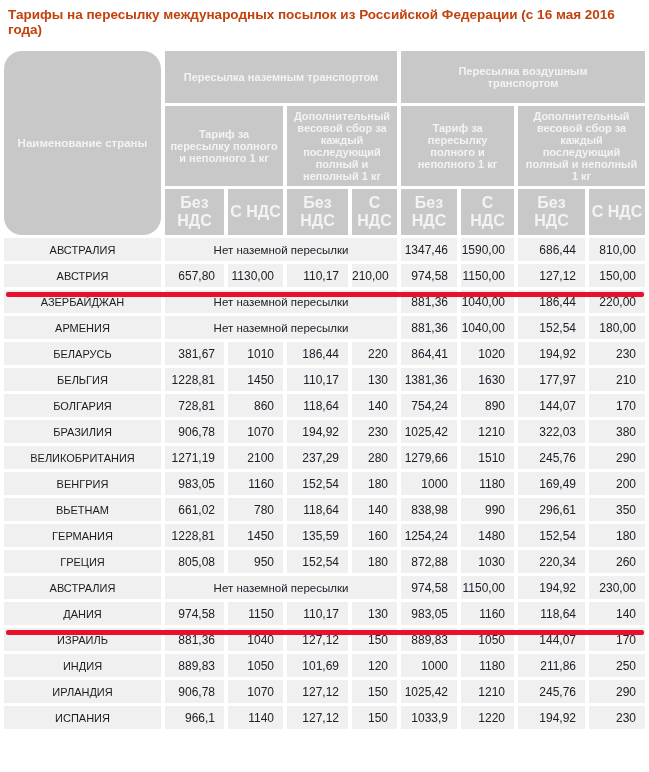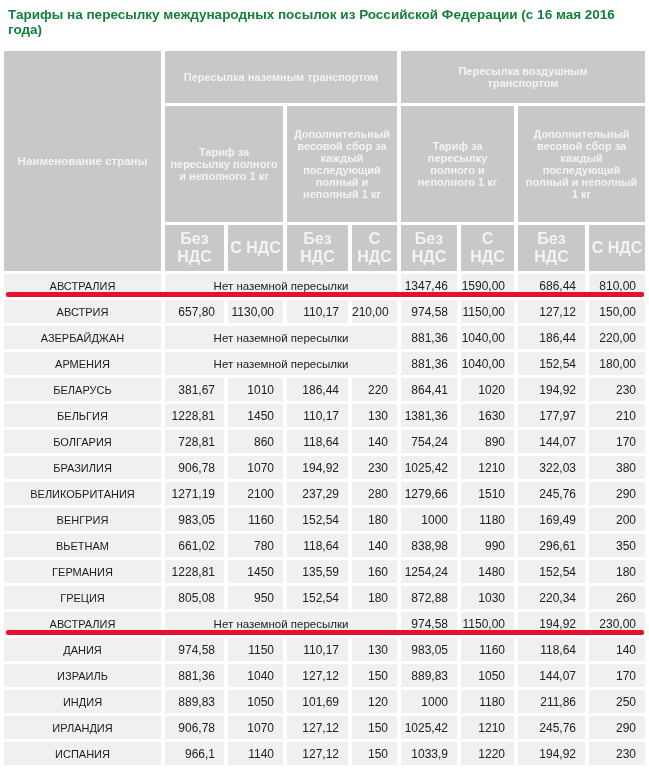--- a/index.html
+++ b/index.html
@@ -12,42 +12,42 @@
     position: relative;
     font-family: "Liberation Sans", sans-serif;
   }
   .page-title {
     position: absolute;
     left: 8px;
     top: 7px;
     width: 635px;
     font-size: 13.5px;
     font-weight: bold;
-    color: #15803d;
+    color: #c2410c;
   }
   table.tariff {
     position: absolute;
     left: 0;
     top: 48px;
     width: 649px;
     border-collapse: separate;
     border-spacing: 4px 3px;
     table-layout: fixed;
   }
   th {
     background: #c8c8c8;
     color: #f3f3f3;
     font-weight: bold;
     text-align: center;
     vertical-align: middle;
     padding: 0;
   }
-  th.country-h { font-size: 11.5px; }
+  th.country-h { font-size: 11.5px; border-radius: 18px; }
   th.group { font-size: 11px; height: 52px; }
-  th.sub { font-size: 11px; height: 116px; padding: 0 5px; }
+  th.sub { font-size: 11px; height: 80px; padding: 0 5px; }
   th.vat { font-size: 16px; height: 46px; padding: 0 2px; }
   .wrap-narrow { display: inline-block; max-width: 180px; }
   td {
     background: #f0f0f0;
     height: 23px;
     font-size: 12px;
     color: #20202a;
     padding: 0;
     vertical-align: middle;
     white-space: nowrap;

